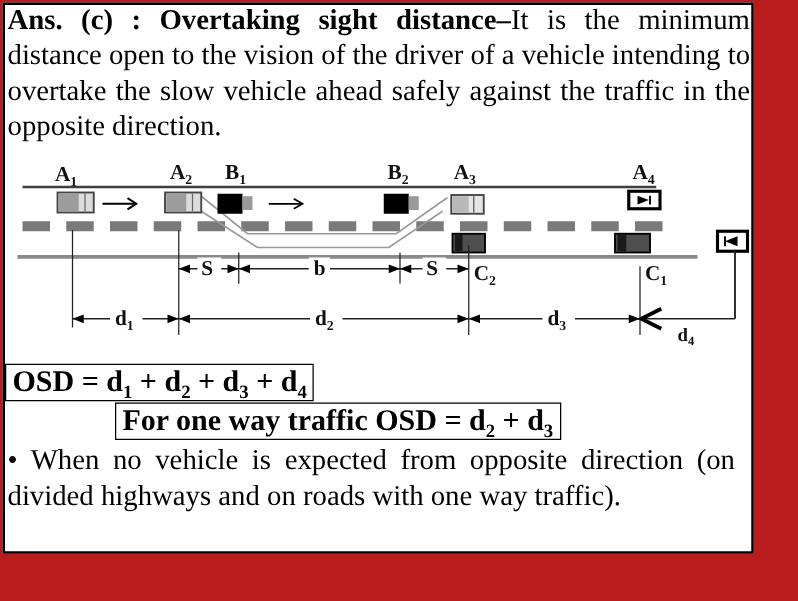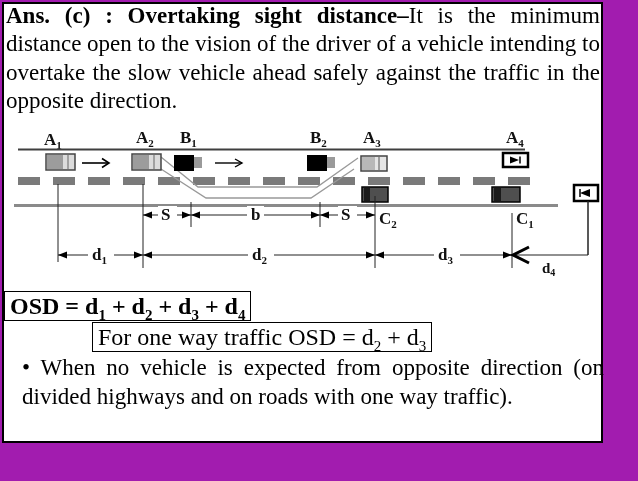--- a/index.html
+++ b/index.html
@@ -1,40 +1,40 @@
 <!DOCTYPE html>
 <html><head>
 <meta charset="utf-8">
 <style>
   * { margin:0; padding:0; box-sizing:border-box; }
   body { background:#fff; }
   .page {
-    position:relative; width:638px; height:481px; background:#a21caf;
+    position:relative; width:638px; height:481px; background:#b91c1c;
     font-family:"Liberation Serif", serif; color:#000; overflow:hidden;
   }
   .main-box {
     position:absolute; left:2px; top:2px; width:601px; height:441px;
     border:2px solid #000; background:#fff;
   }
   .answer-para {
     position:absolute; left:6px; top:2px; width:594px;
     font-size:23px; line-height:28.4px; text-align:justify;
   }
   .answer-para .bold { font-weight:bold; }
   .diagram-svg { position:absolute; left:2px; top:120px; }
   .formula-box {
     position:absolute; border:1.5px solid #000; background:#fff;
     font-size:24px; line-height:28px; padding:0 5px; white-space:nowrap;
   }
   .formula-1 { left:4px;  top:291px;font-weight:bold; }
-  .formula-2 { left:92px; top:322px; }
+  .formula-2 { left:92px; top:322px;font-weight:bold; }
   sub { font-size:15px; line-height:0; }
   .note-para {
     position:absolute; left:6px; top:354px; width:582px;
-    font-size:23px; line-height:28.6px; text-align:justify;margin-left:16px;
+    font-size:23px; line-height:28.6px; text-align:justify;
   }
   .watermark {
     position:absolute; left:336px; top:415px; width:260px; height:40px;
     z-index:5; display:flex; align-items:flex-start;
   }
   .wm-text {
     font-family:"Liberation Sans", sans-serif; font-size:21px;
     color:#b6b6b6; margin-left:14px; margin-top:8px; white-space:nowrap;
   }
   

